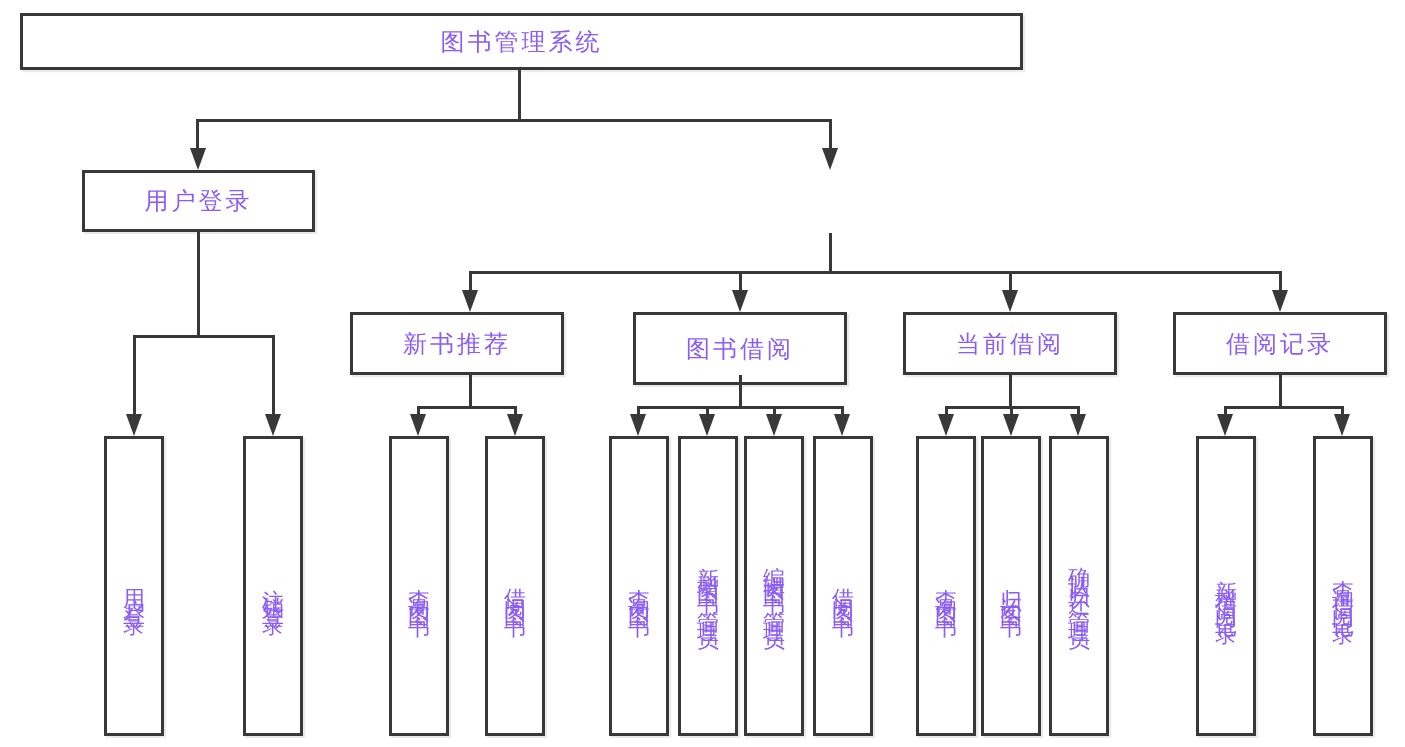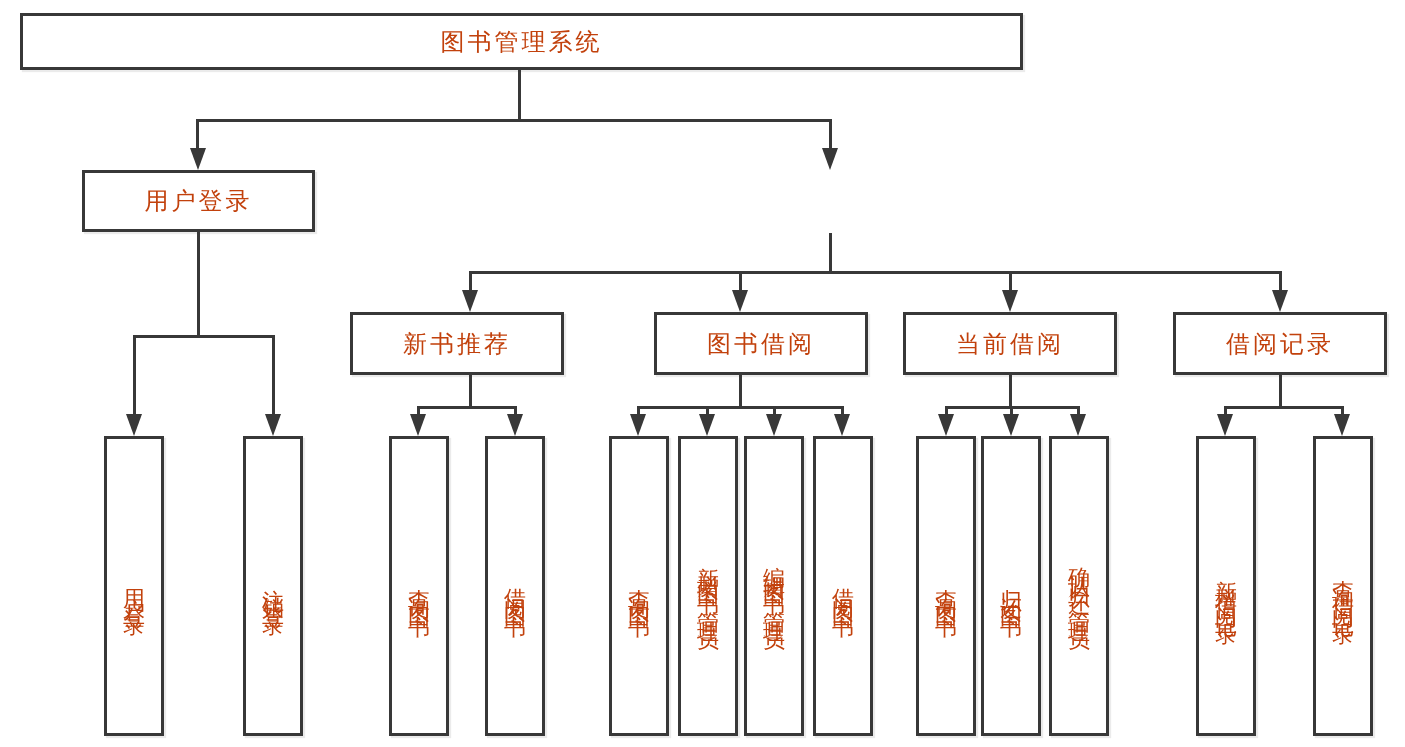--- a/index.html
+++ b/index.html
@@ -9,21 +9,21 @@
     background:#ffffff;
     font-family:"DejaVu Sans","Liberation Sans",sans-serif;
     overflow:hidden;
   }
   .box{
     position:absolute;
     box-sizing:border-box;
     background:#ffffff;
     border:3px solid #383838;
     display:flex;align-items:center;justify-content:center;
-    color:#c2410c;
+    color:#8b5cf6;
     font-size:24px;
     letter-spacing:3px;
     box-shadow:2px 2px 1px rgba(0,0,0,0.08);
     white-space:nowrap;
     text-align:right;
   }
   .vbox{
     writing-mode:vertical-rl;
     font-size:22px;
     letter-spacing:9px;
@@ -52,21 +52,21 @@
 </head>
 <body>
 
 <div id="stage">
 
   <div class="box" style="left:20px;top:13px;width:1003px;height:57px;">图书管理系统</div>
 
   <div class="box" style="left:82px;top:170px;width:233px;height:62px;">用户登录</div>
 
   <div class="box" style="left:350px;top:312px;width:214px;height:63px;">新书推荐</div>
-  <div class="box" style="left:654px;top:312px;width:214px;height:63px;">图书借阅</div>
+  <div class="box" style="left:633px;top:312px;width:214px;height:73px;">图书借阅</div>
   <div class="box" style="left:903px;top:312px;width:214px;height:63px;">当前借阅</div>
   <div class="box" style="left:1173px;top:312px;width:214px;height:63px;">借阅记录</div>
 
   <div class="box vbox" style="left:104px;top:436px;width:60px;height:300px;">用户登录</div>
   <div class="box vbox" style="left:243px;top:436px;width:60px;height:300px;">注销登录</div>
 
   <div class="box vbox" style="left:389px;top:436px;width:60px;height:300px;">查询图书</div>
   <div class="box vbox" style="left:485px;top:436px;width:60px;height:300px;">借阅图书</div>
 
   <div class="box vbox" style="left:609px;top:436px;width:60px;height:300px;">查询图书</div>

